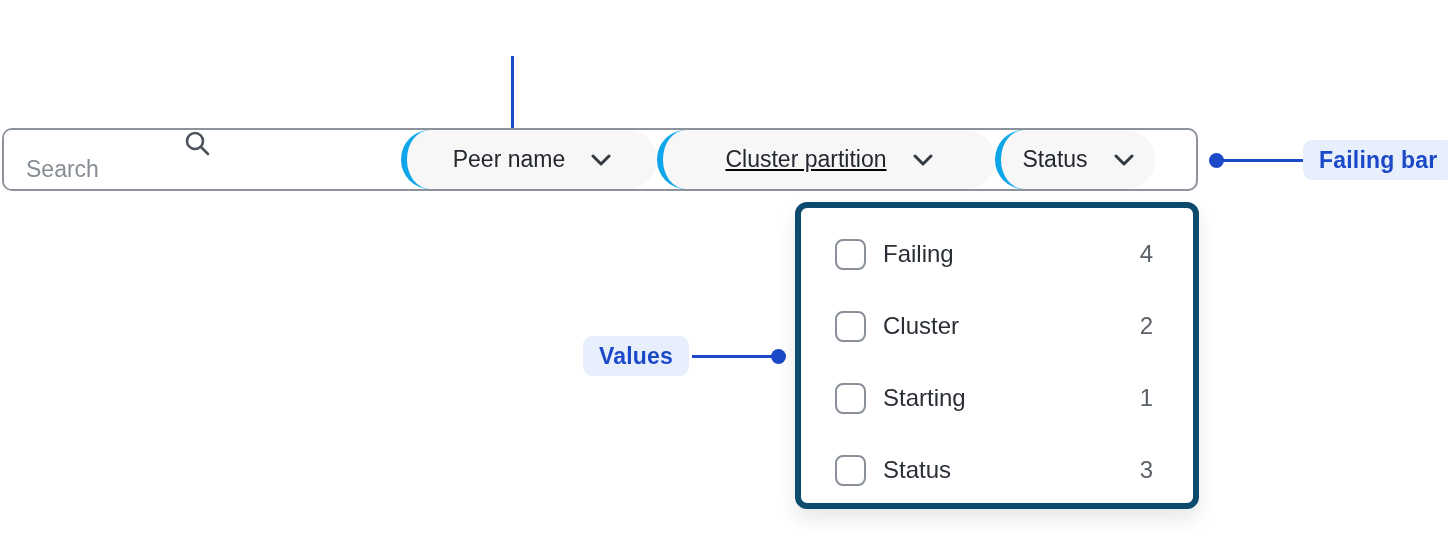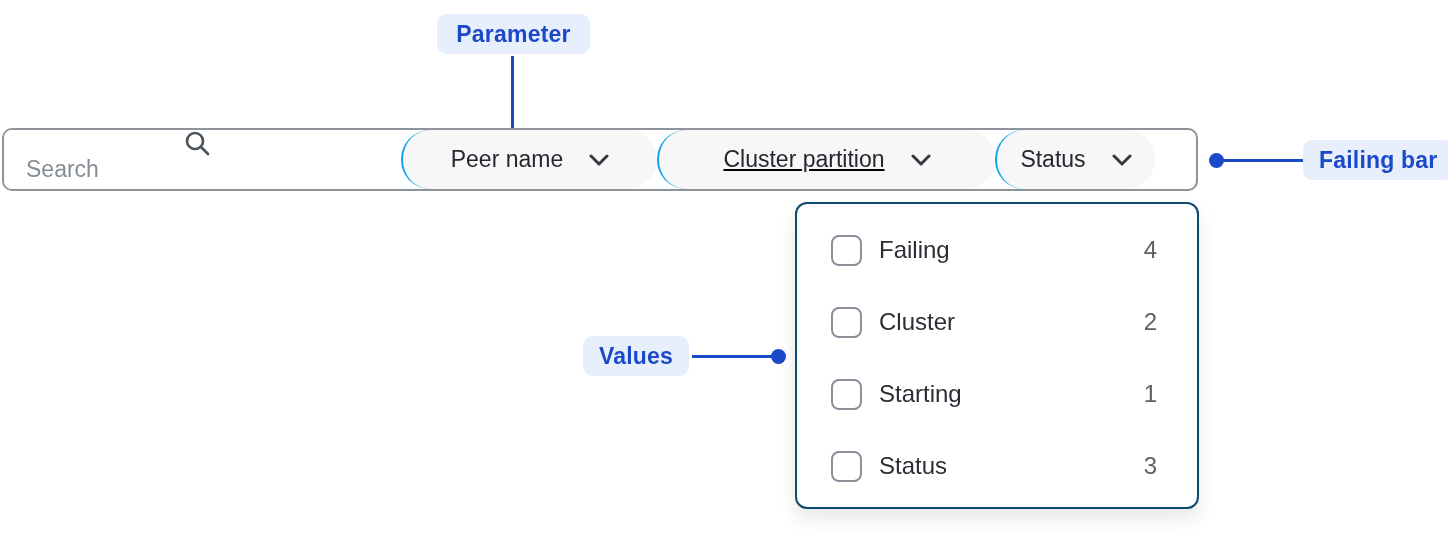--- a/index.html
+++ b/index.html
@@ -60,36 +60,36 @@
     border: none; outline: none; background: transparent;
     font-family: "Liberation Sans", "DejaVu Sans", sans-serif;
     font-size: 23px; color: #23272E; width: 100%;
   }
   .search-input::placeholder { color: #878D95; opacity: 1; }
 
   .dd-segment {
     display: flex; align-items: center; justify-content: center;
     gap: 26px;
     background: #F7F7F8;
-    border-left: 2px solid #0ea5e9;
+    border-left: 6px solid #0ea5e9;
     cursor: pointer;
     border-radius: 29px;
   }
   .dd-segment .dd-label { font-size: 23px; color: #23272E; }
   .dd-chevron { width: 20px; height: 12px; display: block; }
   #dd-peer-name { width: 256px; }
   #dd-cluster-partition { width: 338px; text-decoration: underline; }
   #dd-status { width: 160px; }
 
   
   .values-panel {
     position: absolute; left: 795px; top: 202px;
     width: 404px; height: 307px;
     background: #ffffff;
-    border: 2px solid #0c4a6e;
+    border: 6px solid #0c4a6e;
     border-radius: 12px;
     box-shadow: 0 10px 18px rgba(30, 34, 40, 0.10);
     padding: 10px 0;
   }
   .value-row {
     height: 72px; display: flex; align-items: center;
     padding: 0 40px 0 34px;
     cursor: pointer;
   }
   .checkbox {
@@ -100,21 +100,20 @@
   .value-label {
     margin-left: 17px; font-size: 24px; color: #2A2E35; flex: 1 1 auto;
   }
   .value-count { font-size: 24px; color: #5C6168; }
 </style>
 </head>
 <body>
 
 <div class="stage">
 
-  <div class="ann-badge" id="ann-parameter">Parameter</div>
   <div class="ann-line" id="param-line"></div>
   <div class="ann-dot" id="param-dot"></div>
 
   <div class="filter-bar">
     <div class="search-section">
       <svg class="search-icon" viewBox="0 0 26 26">
         <circle cx="11" cy="11" r="8" fill="none" stroke="#4E545C" stroke-width="2.6"></circle>
         <line x1="17" y1="17" x2="24" y2="24" stroke="#4E545C" stroke-width="2.6" stroke-linecap="round"></line>
       </svg>
       <input class="search-input" type="text" placeholder="Search" style="">

